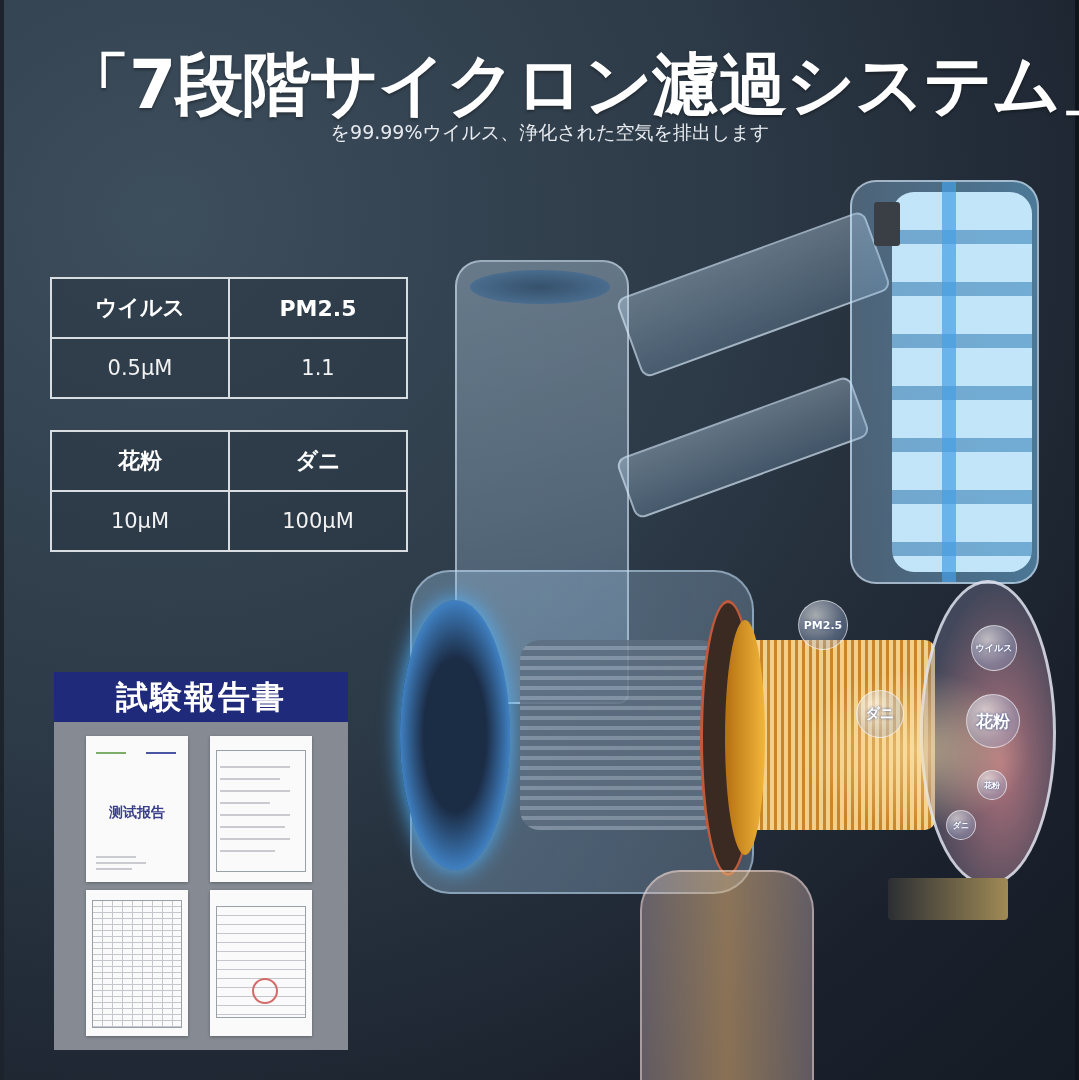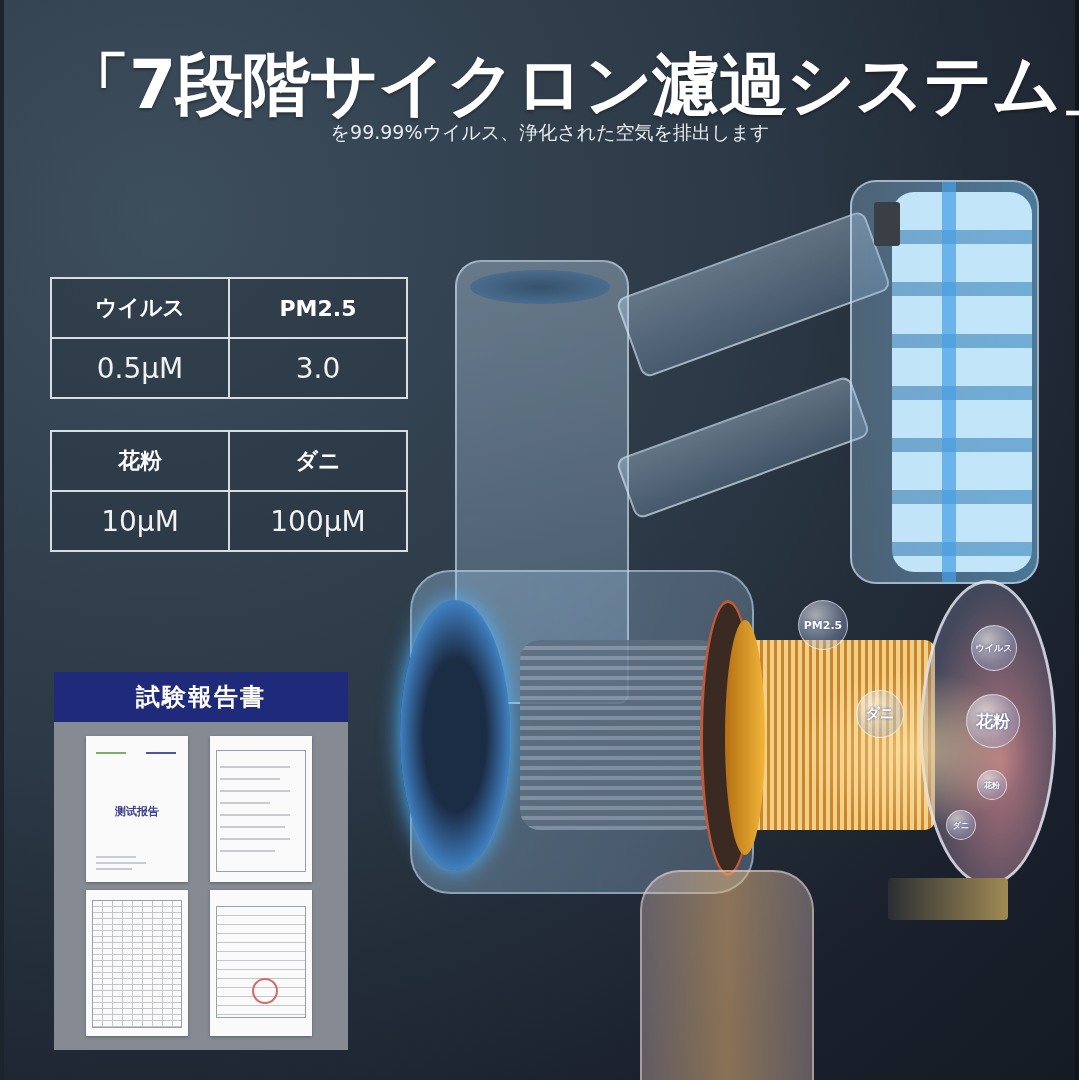--- a/index.html
+++ b/index.html
@@ -12,27 +12,27 @@
   .headline{position:absolute;left:62px;top:40px;width:980px;height:90px;
     font-family:"DejaVu Sans",sans-serif;font-weight:bold;font-size:68px;letter-spacing:-1px;
     white-space:nowrap;line-height:90px;color:#fff;text-shadow:0 2px 3px rgba(0,0,0,.35);}
   .subtitle{position:absolute;left:240px;top:117px;width:620px;text-align:center;
     font-size:19px;line-height:30px;color:#e8ecf0;}
 
   
   .spec-table{position:absolute;left:50px;width:358px;border:2px solid #d8dde2;border-collapse:collapse;background:rgba(40,52,64,.5);}
   .spec-table td{border:2px solid #d8dde2;width:50%;text-align:center;height:58px;padding:0;}
   .spec-table .hd{font-weight:bold;font-size:22px;}
-  .spec-table .val{font-size:28px;color:#f2f2f2;}
+  .spec-table .val{font-size:21px;color:#f2f2f2;}
   #t1{top:277px;}
   #t2{top:430px;}
 
   
   .report{position:absolute;left:54px;top:672px;width:294px;height:378px;background:#868b93;}
-  .report-head{height:50px;background:#1f2a7a;text-align:center;line-height:50px;font-weight:bold;font-size:24px;color:#fff;letter-spacing:2px;}
+  .report-head{height:50px;background:#1f2a7a;text-align:center;line-height:50px;font-weight:bold;font-size:32px;color:#fff;letter-spacing:2px;}
   .docs{position:absolute;left:32px;top:64px;width:236px;height:300px;}
   .doc{position:absolute;width:102px;height:146px;background:#fafafa;box-shadow:0 1px 3px rgba(0,0,0,.3);overflow:hidden;}
   .doc .ln{position:absolute;left:10px;height:2px;background:#c9cbd0;}
   .doc .blue{background:#4b55a3;}
   .doc .grid{position:absolute;left:6px;right:6px;border:1px solid #9aa0a8;}
 
   
   .vac{position:absolute;left:380px;top:170px;width:699px;height:910px;}
   .part{position:absolute;}
   .glass{background:linear-gradient(180deg,rgba(200,225,245,.35),rgba(150,190,225,.25));border:2px solid rgba(220,235,250,.55);}
@@ -88,21 +88,21 @@
 </div>
 
 <table class="spec-table" id="t1">
   <tbody>
       <tr>
     <td class="hd">ウイルス</td>
     <td class="hd">PM2.5</td>
   </tr>
   <tr>
     <td class="val">0.5μM</td>
-    <td class="val">3.0</td>
+    <td class="val">1.1</td>
   </tr>
 </tbody>
   </table>
 
 <table class="spec-table" id="t2">
   <tbody>
       <tr>
     <td class="hd">花粉</td>
     <td class="hd">ダニ</td>
   </tr>
@@ -112,21 +112,21 @@
   </tr>
 </tbody>
   </table>
 
 <div class="report">
   <div class="report-head">試験報告書</div>
   <div class="docs">
     <div class="doc" style="left:0;top:0;">
       <div class="ln" style="top:16px;width:30px;background:#7cae6a;"></div>
       <div class="ln blue" style="top:16px;left:60px;width:30px;"></div>
-      <div style="position:absolute;left:0;right:0;top:68px;text-align:center;font-size:11px;font-weight:bold;color:#3a3f8a;">测试报告</div>
+      <div style="position:absolute;left:0;right:0;top:68px;text-align:center;font-size:14px;font-weight:bold;color:#3a3f8a;">测试报告</div>
       <div class="ln" style="top:120px;width:40px;"></div>
       <div class="ln" style="top:126px;width:50px;"></div>
       <div class="ln" style="top:132px;width:36px;"></div>
     </div>
     <div class="doc" style="left:124px;top:0;">
       <div class="grid" style="top:14px;height:120px;"></div>
       <div class="ln" style="top:30px;width:70px;"></div>
         <div class="ln" style="top:42px;width:60px;"></div>
       <div class="ln" style="top:54px;width:70px;"></div>
         <div class="ln" style="top:66px;width:50px;"></div>

